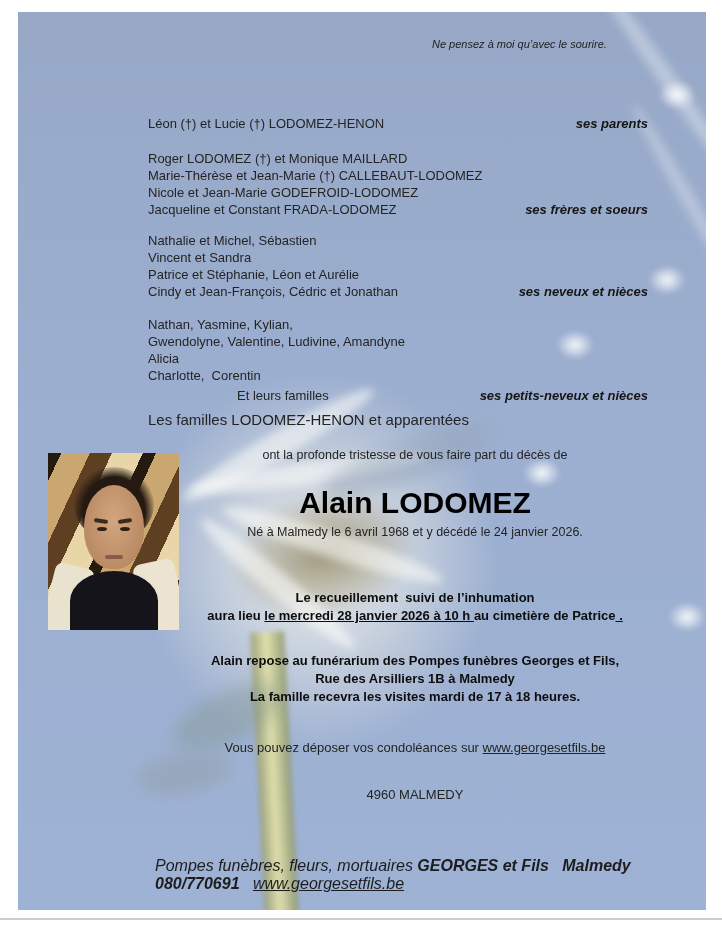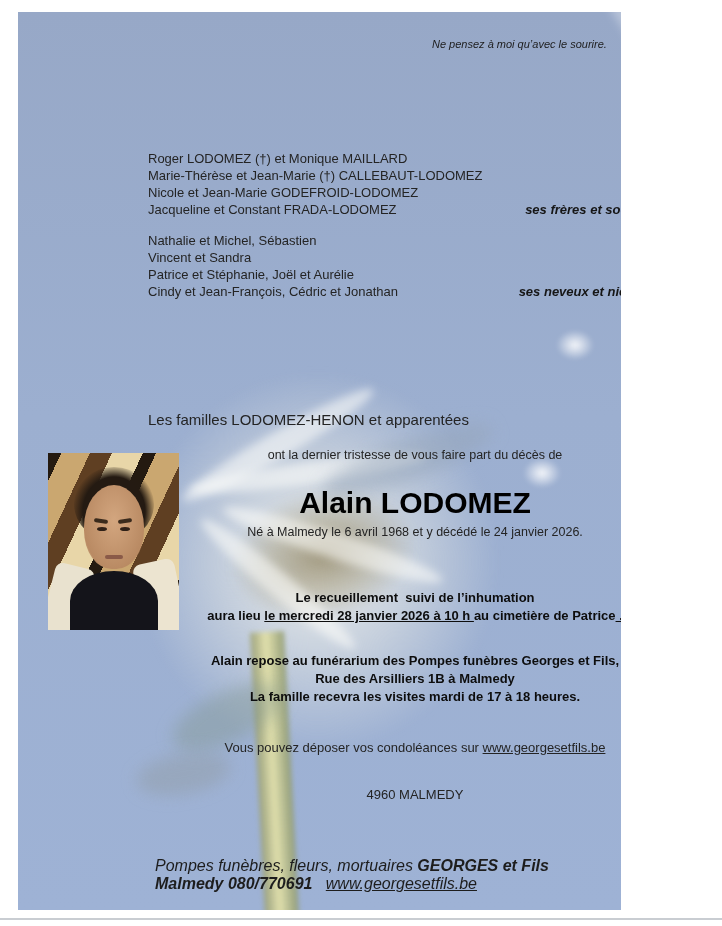--- a/index.html
+++ b/index.html
@@ -3,21 +3,21 @@
 <meta charset="utf-8">
 <style>
   :root{
     --sky-top:#97a8c7; --sky-mid:#9cafd0; --sky-bottom:#9eb2d5;
     --text:#222222; --heading:#000000; --divider:#c9cdd2;
   }
   *{margin:0;padding:0;box-sizing:border-box;}
   body{width:722px;height:926px;background:#ffffff;font-family:"Liberation Sans",sans-serif;color:var(--text);position:relative;overflow:hidden;}
   [data-bind]{white-space:pre-wrap;}
   .page{position:absolute;left:0;top:0;width:722px;height:926px;background:#ffffff;}
-  .card{position:absolute;left:18px;top:12px;width:603px;height:898px;overflow:hidden;
+  .card{position:absolute;left:18px;top:12px;width:688px;height:898px;overflow:hidden;
         background:linear-gradient(180deg,var(--sky-top) 0%,var(--sky-mid) 45%,var(--sky-bottom) 100%);}
   .bottom-line{position:absolute;left:0;top:918px;width:722px;height:2px;background:var(--divider);}
 
   
   .art{position:absolute;pointer-events:none;}
   .glow-main{left:120px;top:360px;width:360px;height:380px;border-radius:50%;
     background:radial-gradient(closest-side,rgba(252,250,240,.85),rgba(240,240,232,.45) 55%,rgba(230,232,235,0) 100%);
     filter:blur(6px);}
   .head-core{left:210px;top:478px;width:190px;height:130px;border-radius:50%;
     background:radial-gradient(closest-side,rgba(108,94,54,.6),rgba(130,115,70,.32) 55%,rgba(130,115,70,0) 100%);
@@ -102,41 +102,53 @@
     <div class="art seed seed1"></div>
     <div class="art seed seed2"></div>
     <div class="art seed seed3"></div>
     <div class="art seed seed4"></div>
     <div class="art seed seed5"></div>
     <div class="art tr1"></div>
     <div class="art tr2"></div>
 
     <div class="txt quote" data-bind="quote">Ne pensez à moi qu’avec le sourire.</div>
 
+    <div class="txt fgroup g0">
+      <div data-bind="family.groups.0.lines.0">Léon (†) et Lucie (†) LODOMEZ-HENON</div>
+      <div class="flabel label-top" data-bind="family.groups.0.label">ses parents</div>
+    </div>
 
     <div class="txt fgroup g1">
       <div data-bind="family.groups.1.lines.0">Roger LODOMEZ (†) et Monique MAILLARD</div>
       <div data-bind="family.groups.1.lines.1">Marie-Thérèse et Jean-Marie (†) CALLEBAUT-LODOMEZ</div>
       <div data-bind="family.groups.1.lines.2">Nicole et Jean-Marie GODEFROID-LODOMEZ</div>
       <div data-bind="family.groups.1.lines.3">Jacqueline et Constant FRADA-LODOMEZ</div>
       <div class="flabel label-bottom" data-bind="family.groups.1.label">ses frères et soeurs</div>
     </div>
 
     <div class="txt fgroup g2">
       <div data-bind="family.groups.2.lines.0">Nathalie et Michel, Sébastien</div>
       <div data-bind="family.groups.2.lines.1">Vincent et Sandra</div>
-      <div data-bind="family.groups.2.lines.2">Patrice et Stéphanie, Joël et Aurélie</div>
+      <div data-bind="family.groups.2.lines.2">Patrice et Stéphanie, Léon et Aurélie</div>
       <div data-bind="family.groups.2.lines.3">Cindy et Jean-François, Cédric et Jonathan</div>
       <div class="flabel label-bottom" data-bind="family.groups.2.label">ses neveux et nièces</div>
     </div>
 
+    <div class="txt fgroup g3">
+      <div data-bind="family.groups.3.lines.0">Nathan, Yasmine, Kylian,</div>
+      <div data-bind="family.groups.3.lines.1">Gwendolyne, Valentine, Ludivine, Amandyne</div>
+      <div data-bind="family.groups.3.lines.2">Alicia</div>
+      <div data-bind="family.groups.3.lines.3">Charlotte,  Corentin</div>
+      <div class="extra-line" data-bind="family.groups.3.extra">Et leurs familles</div>
+      <div class="flabel label-bottom" data-bind="family.groups.3.label">ses petits-neveux et nièces</div>
+    </div>
 
     <div class="txt closing" data-bind="family.closing">Les familles LODOMEZ-HENON et apparentées</div>
 
-    <div class="txt centerzone intro" data-bind="announcement.intro">ont la dernier tristesse de vous faire part du décès de</div>
+    <div class="txt centerzone intro" data-bind="announcement.intro">ont la profonde tristesse de vous faire part du décès de</div>
     <div class="txt centerzone name" data-bind="announcement.name">Alain LODOMEZ</div>
     <div class="txt centerzone dates" data-bind="announcement.dates">Né à Malmedy le 6 avril 1968 et y décédé le 24 janvier 2026.</div>
 
     <div class="txt centerzone ceremony">
       <div data-bind="ceremony.line1">Le recueillement  suivi de l’inhumation</div>
       <div><span data-bind="ceremony.line2_prefix">aura lieu </span><span class="u" data-bind="ceremony.line2_underlined">le mercredi 28 janvier 2026 à 10 h </span><span data-bind="ceremony.line2_middle">au cimetière de Patrice</span><span class="u" data-bind="ceremony.line2_end"> .</span></div>
     </div>
 
     <div class="txt centerzone repose">
       <div data-bind="repose.lines.0">Alain repose au funérarium des Pompes funèbres Georges et Fils,</div>

